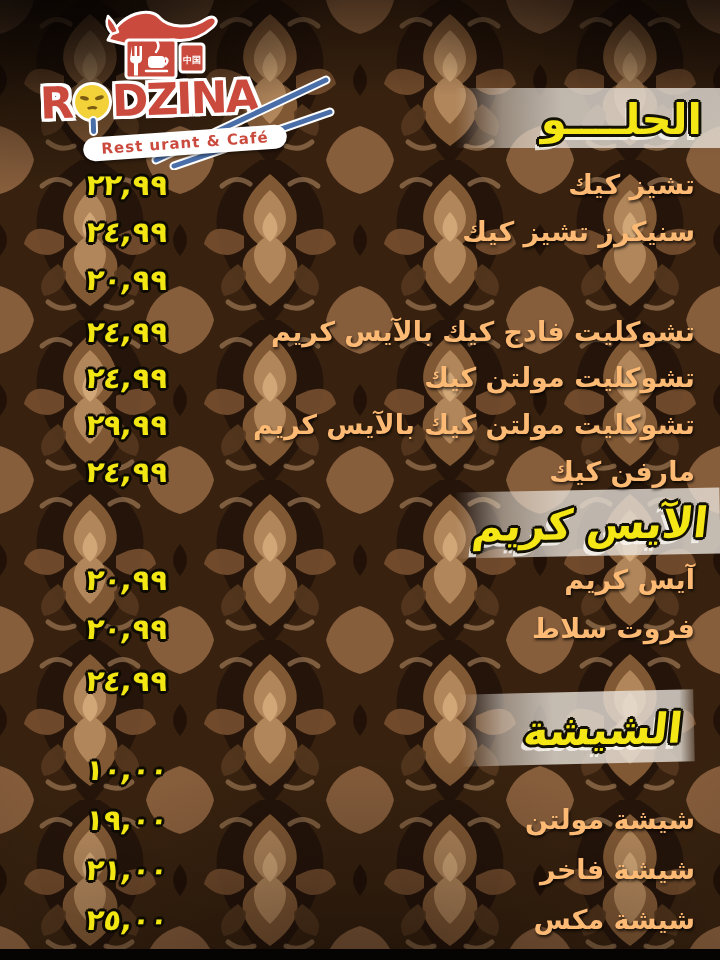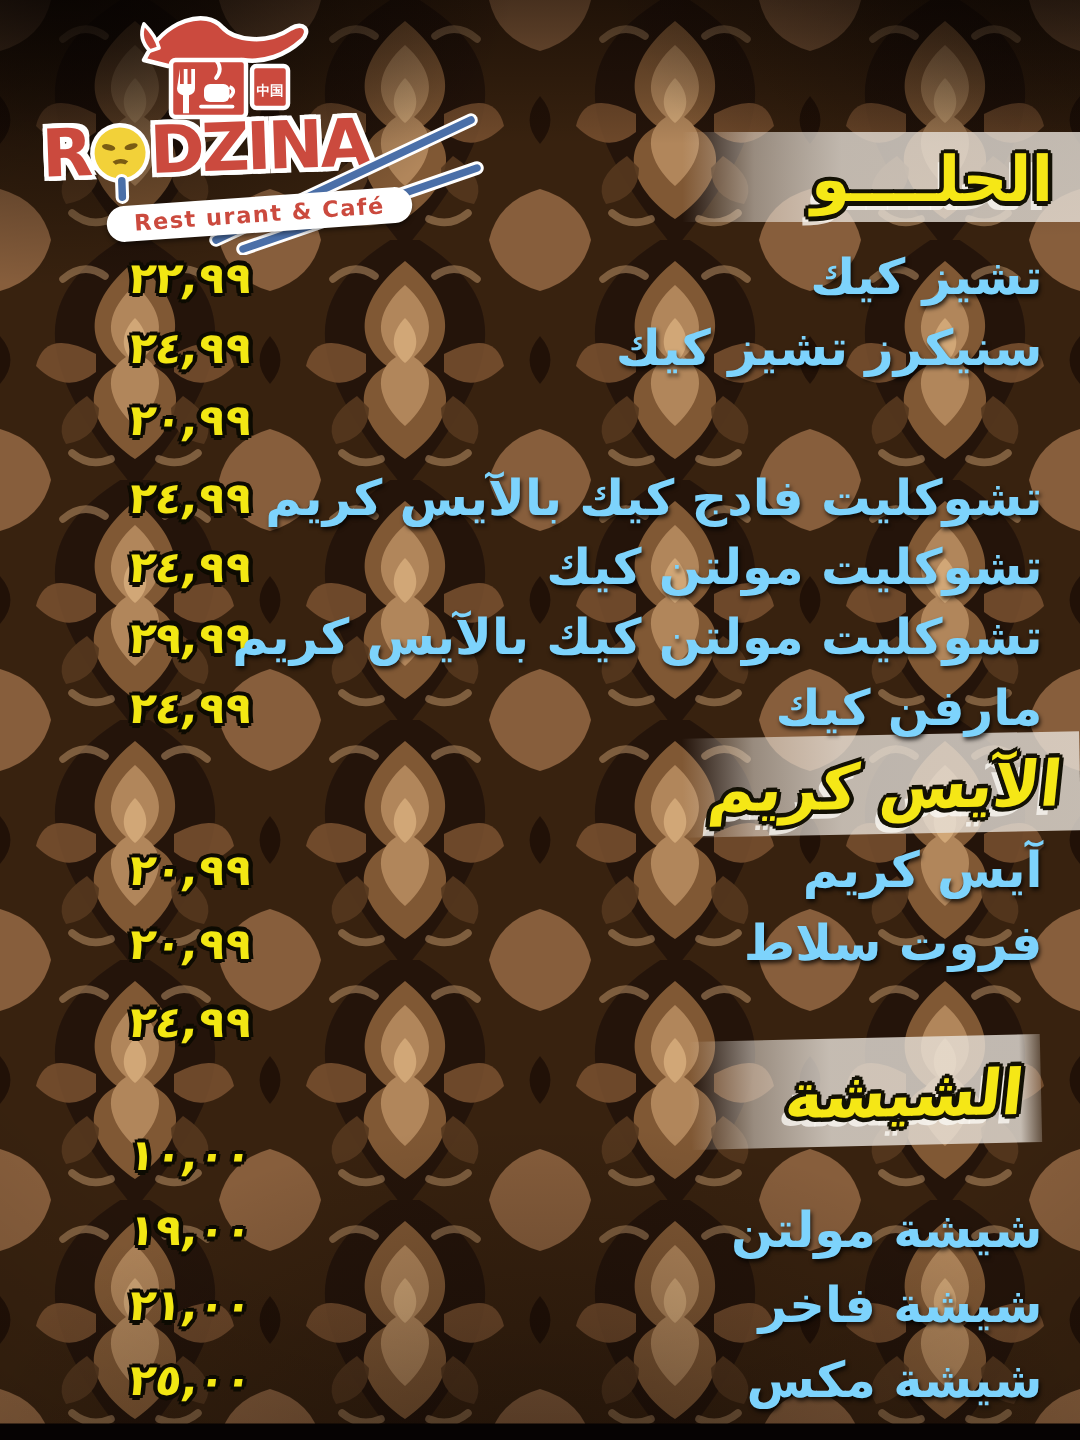--- a/index.html
+++ b/index.html
@@ -36,34 +36,34 @@
       -4px 6px 0 rgba(250,248,242,0.8);
     white-space:nowrap;
   }
   .hdr.h1{top:92px;right:18px;line-height:56px;}
   .hdr.h2{top:496px;right:12px;line-height:58px;transform:skewX(-7deg) rotate(-1deg);}
   .hdr.h3{top:700px;right:38px;line-height:60px;transform:skewX(-7deg) rotate(-1deg);}
   
   .row{position:absolute;left:0;right:0;height:40px;}
   .item{
     position:absolute;right:25px;top:0;height:40px;line-height:40px;
-    direction:rtl;color:#7dd3fc;font-weight:bold;font-size:33px;white-space:nowrap;
+    direction:rtl;color:#fdba74;font-weight:bold;font-size:27px;white-space:nowrap;
     text-shadow:1px 2px 3px rgba(0,0,0,0.75);
   }
   .price{
     position:absolute;left:57px;top:0;width:140px;height:40px;line-height:40px;
     text-align:center;color:#f2e713;font-weight:bold;font-size:29px;
     transform:skewX(-8deg);
     text-shadow:
       -2px -2px 0 #0d0b02, 2px -2px 0 #0d0b02, -2px 2px 0 #0d0b02, 2px 2px 0 #0d0b02,
       0 -3px 0 #0d0b02, 0 3px 0 #0d0b02, -3px 0 0 #0d0b02, 3px 0 0 #0d0b02;
     white-space:nowrap;
   }
   
-  .logo{position:absolute;left:26px;top:4px;width:270px;height:162px;}
+  .logo{position:absolute;left:38px;top:4px;width:270px;height:162px;}
   .pagoda{position:absolute;left:58px;top:0;}
   .wordmark{
     position:absolute;left:2px;top:70px;display:flex;align-items:center;
     transform:rotate(-2deg);
     color:#cb4a3e;font-weight:bold;font-size:44px;letter-spacing:-2px;
     text-shadow:
       -3px -3px 0 #fff, 3px -3px 0 #fff, -3px 3px 0 #fff, 3px 3px 0 #fff,
       0 -3px 0 #fff, 0 3px 0 #fff, -3px 0 0 #fff, 3px 0 0 #fff;
   }
   .face{

